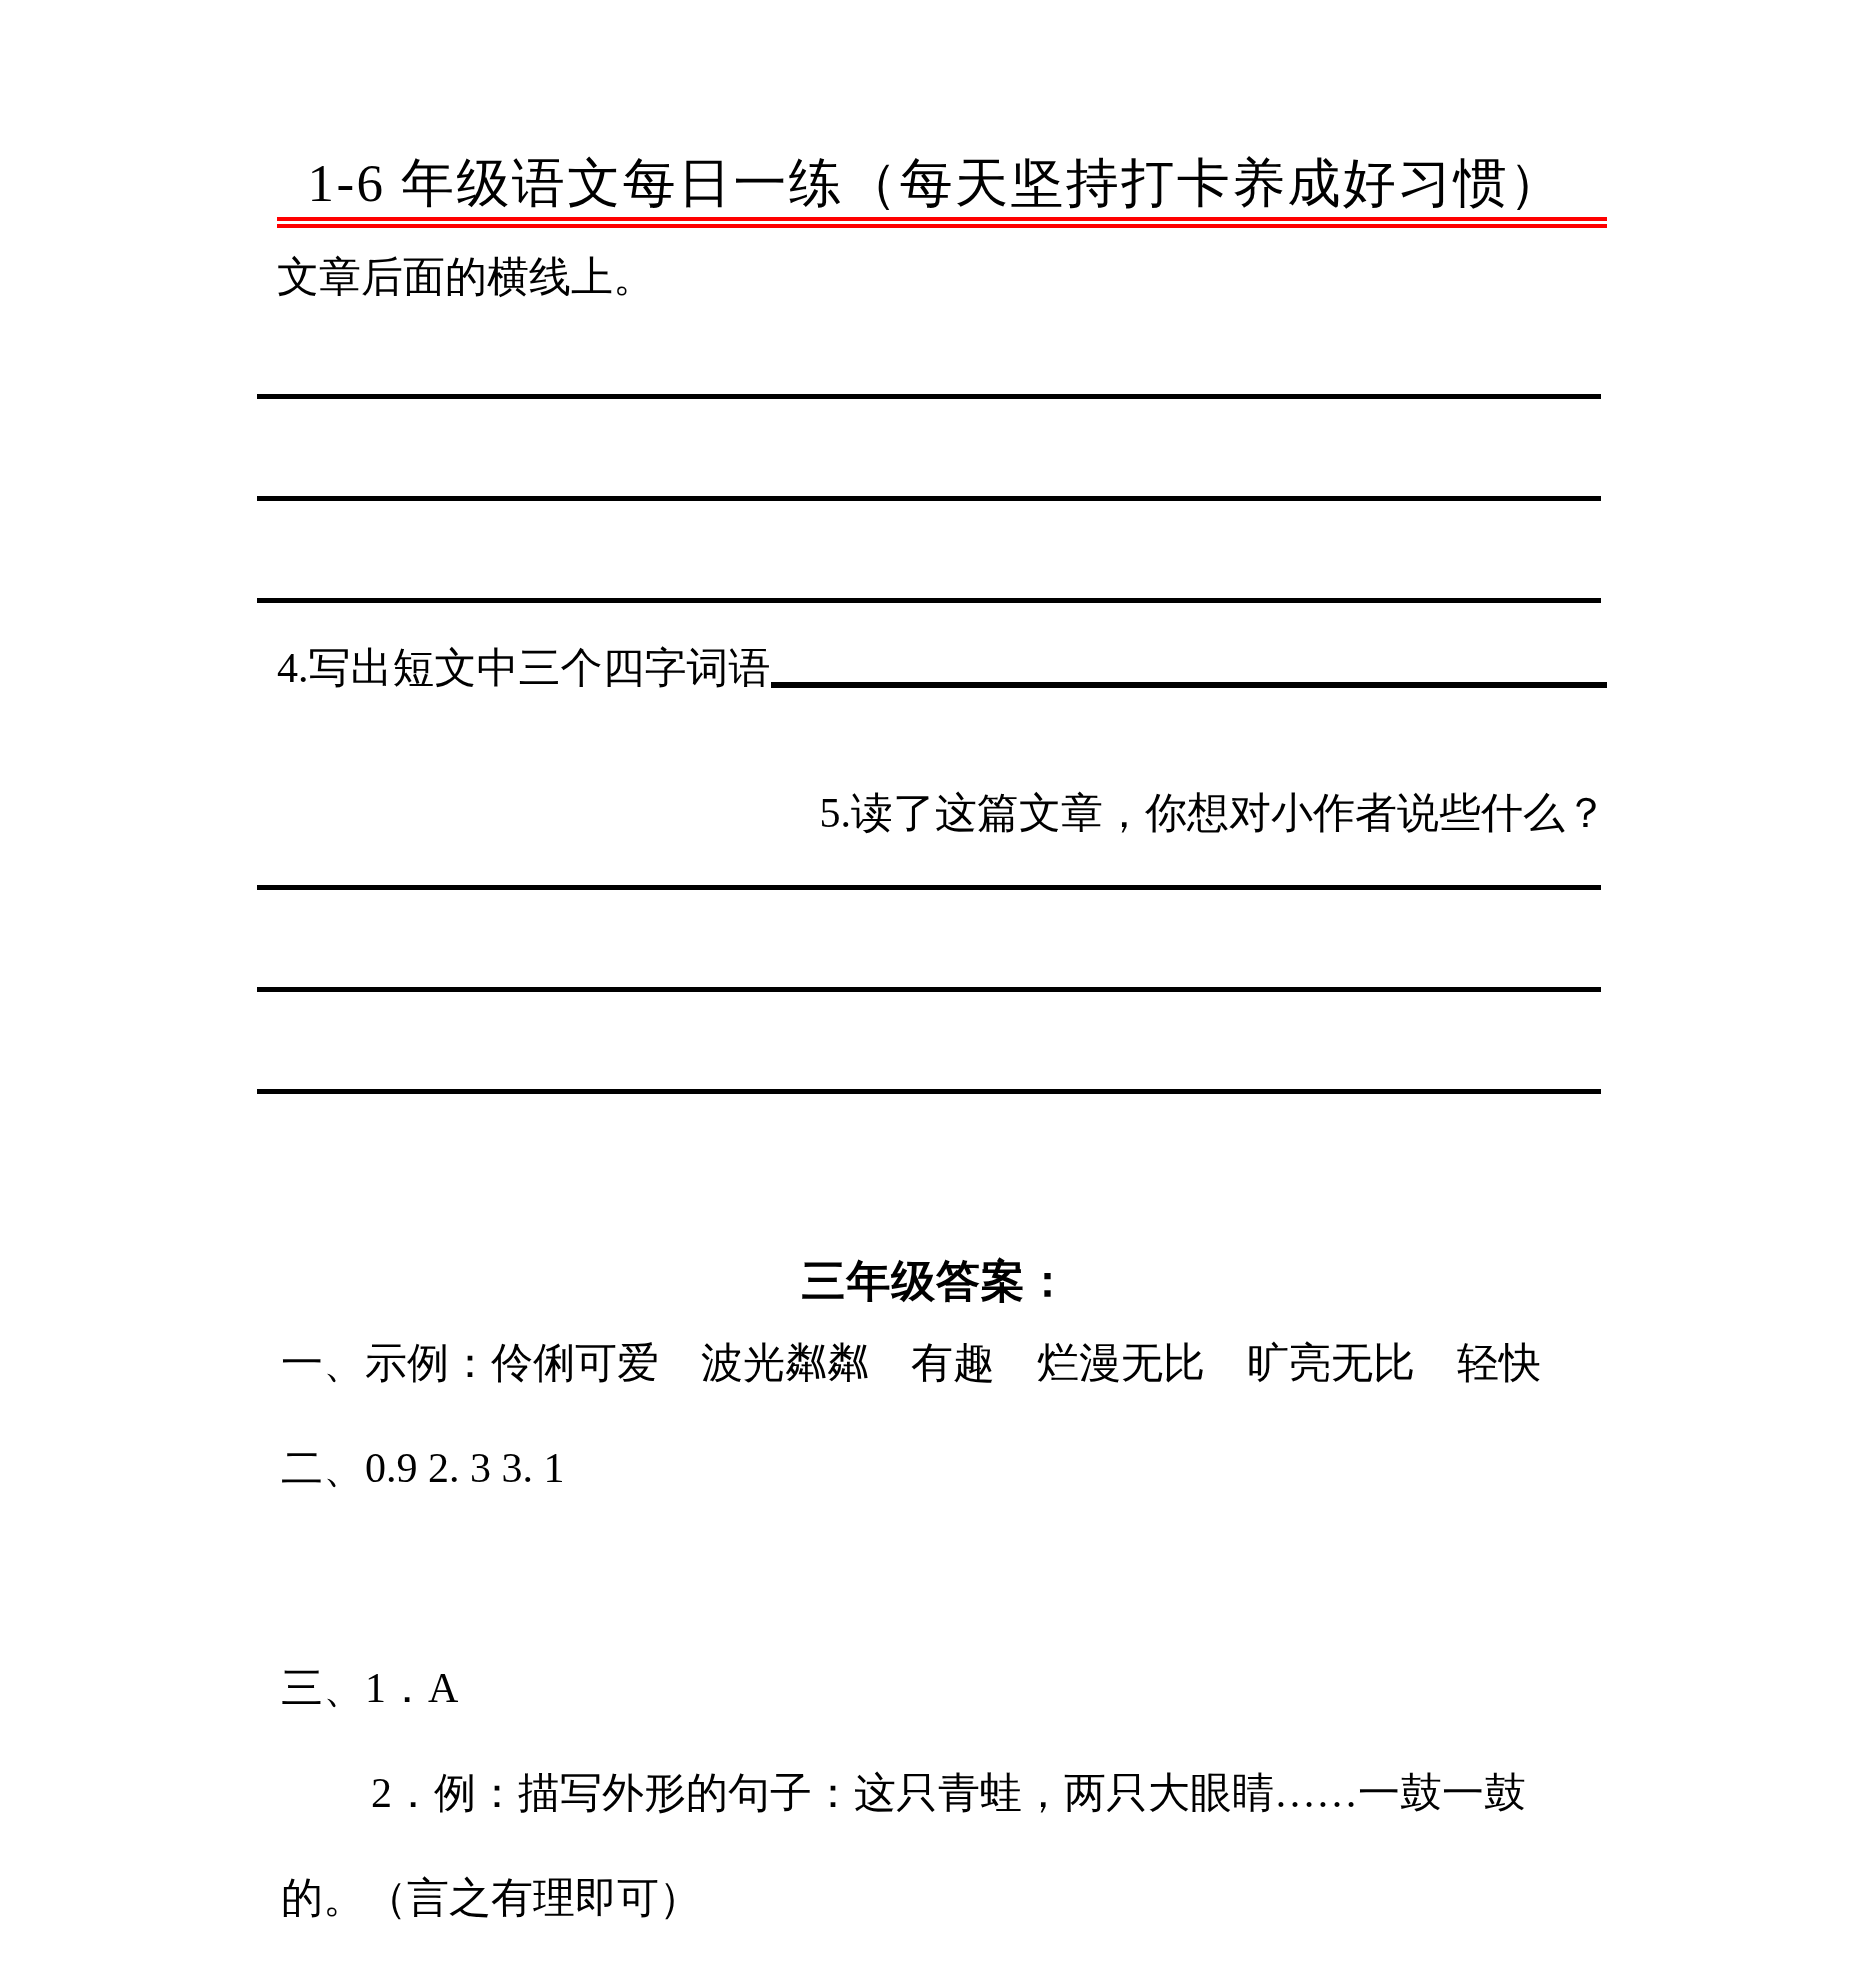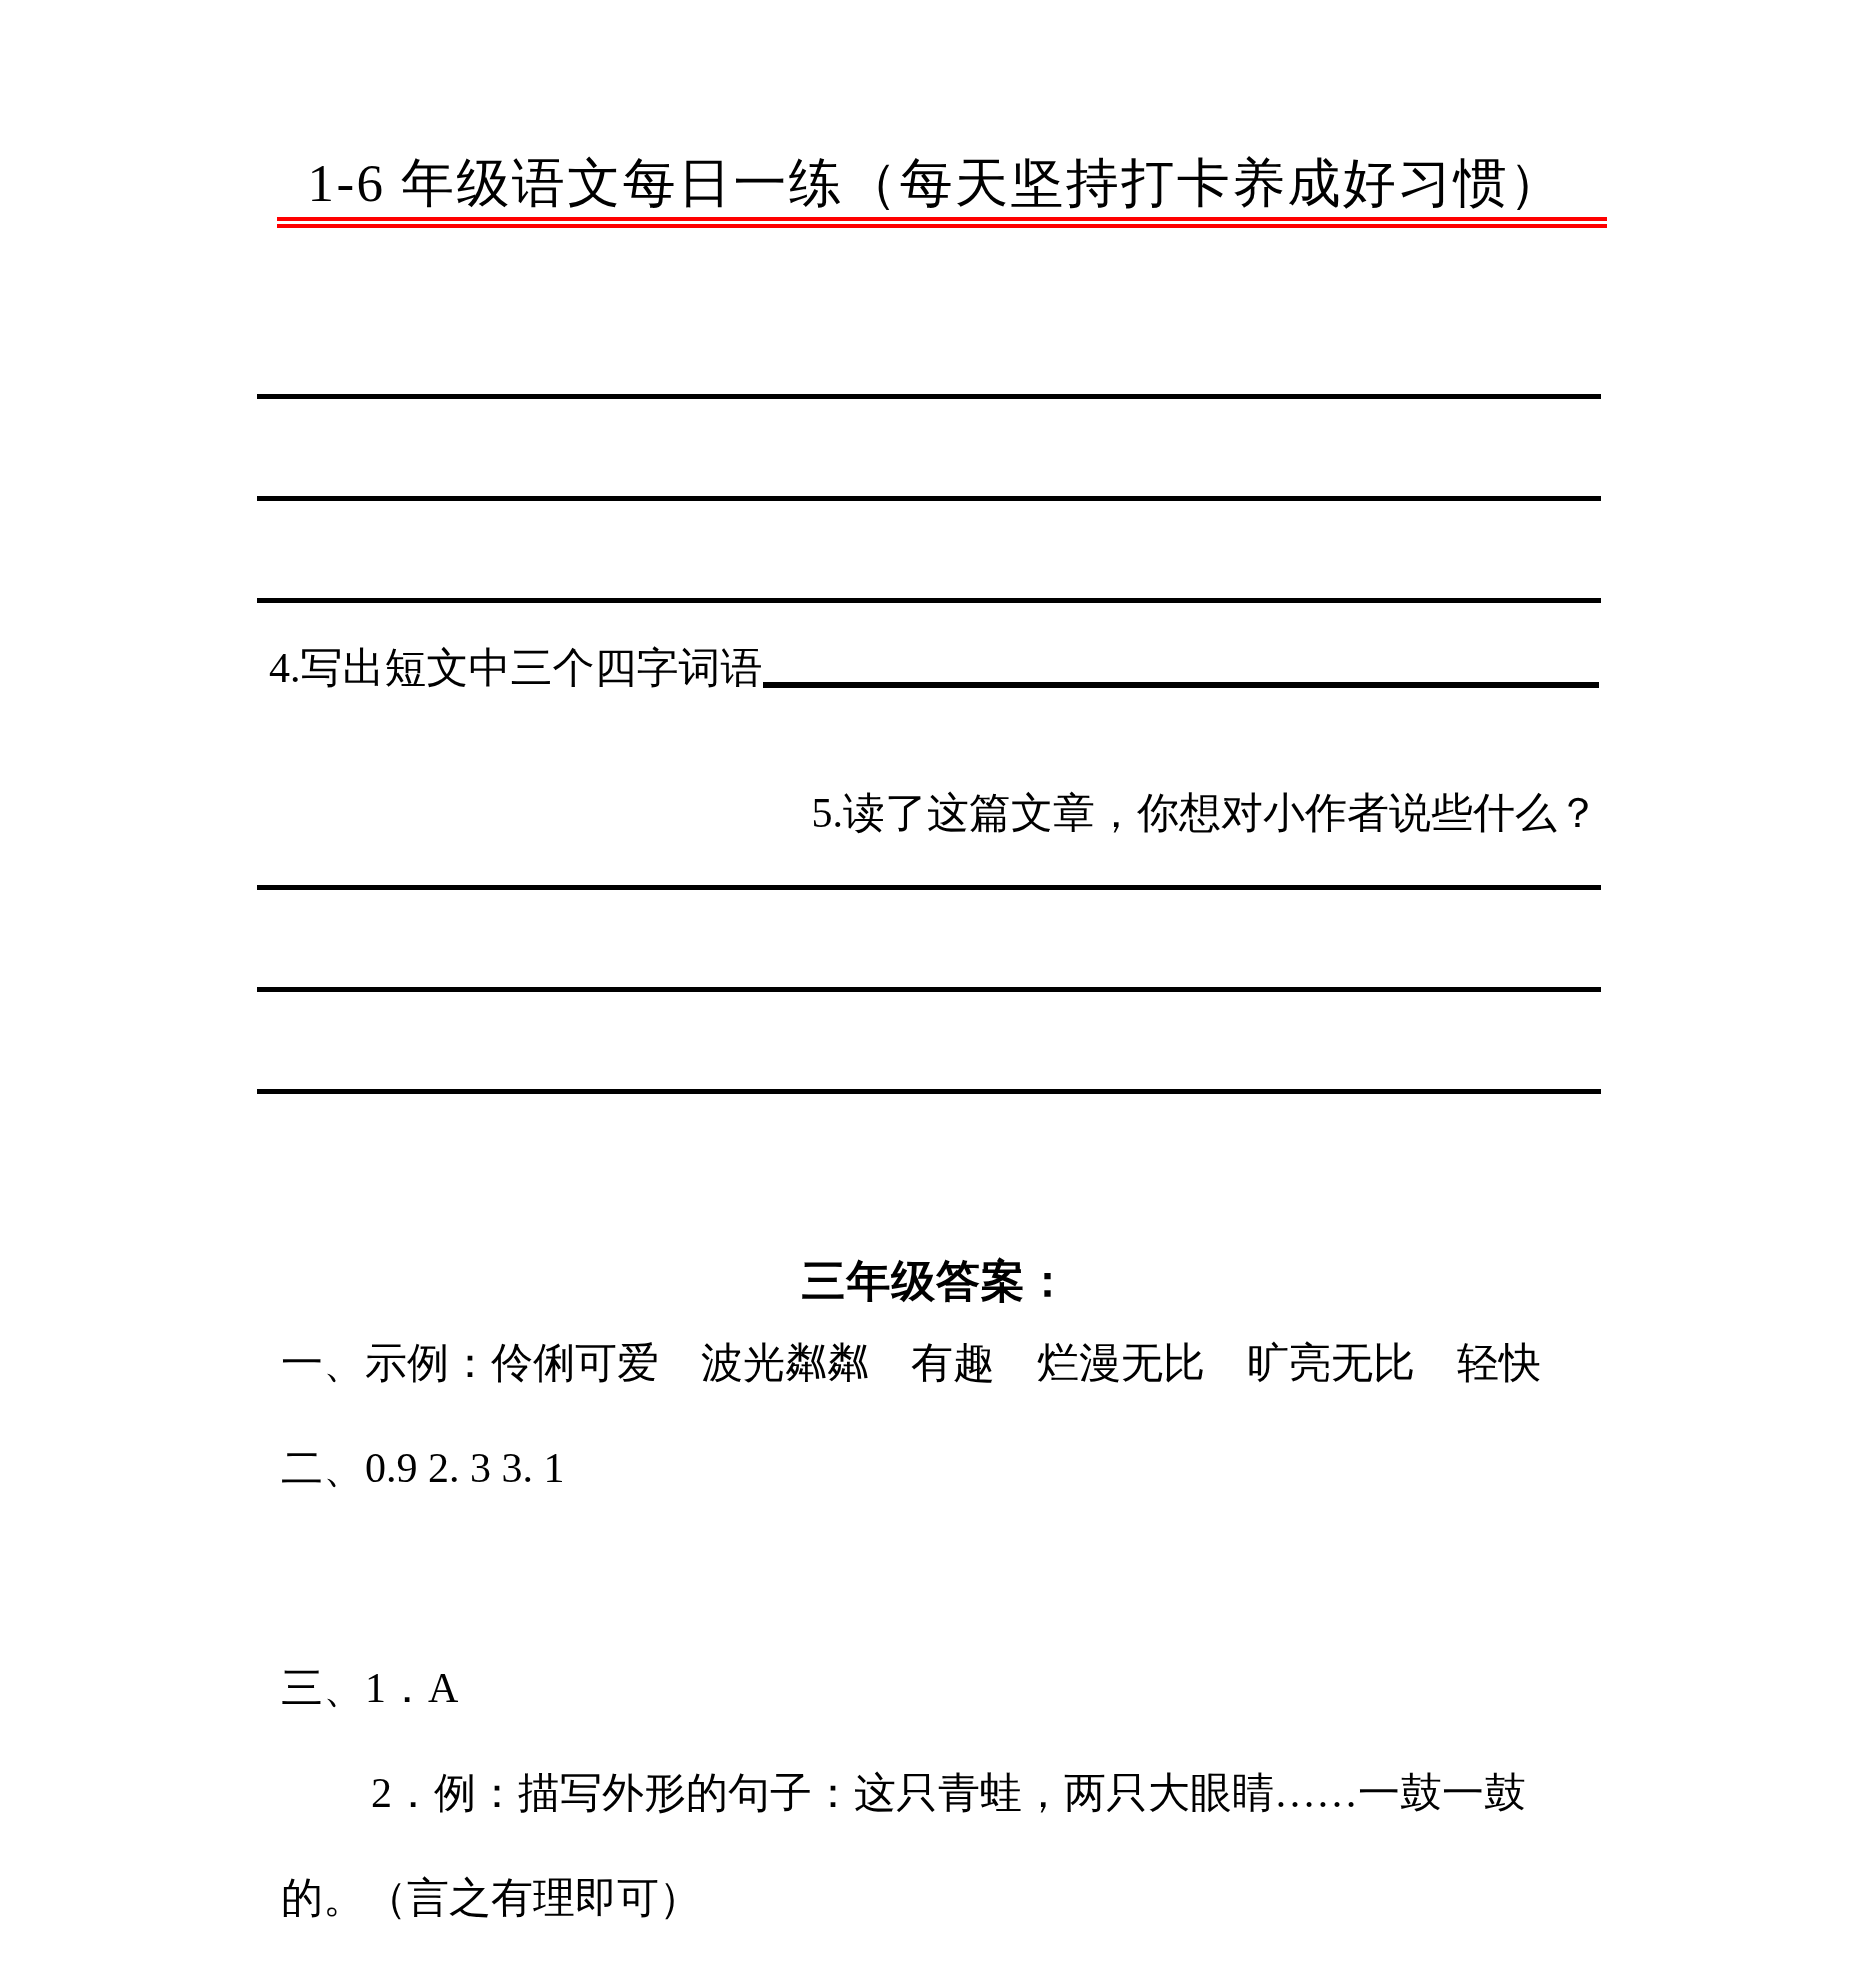--- a/index.html
+++ b/index.html
@@ -39,21 +39,21 @@
   .blank-group { position: absolute; left: 257px; width: 1344px; }
   .blank-group-1 { top: 394px; }
   .blank-group-2 { top: 885px; }
   .blank-group .bl {
     height: 0;
     border-top: 5.1px solid #000;
     margin-bottom: 97px;
   }
   .q-row {
     position: absolute;
-    left: 269px; width: 1330px;
+    left: 277px; width: 1330px;
     font-size: 42px;
     line-height: 1.1;
     white-space: pre-wrap;
   }
   .q4 { top: 645px; display: flex; align-items: flex-end; }
   .q4 .fill {
     flex: 1;
     border-bottom: 6.3px solid #000;
     margin-bottom: 3.1px;
     min-width: 39px;
@@ -80,20 +80,21 @@
 </style>
 </head>
 <body>
 
 <div class="page">
 
   <div class="doc-title">1-6 年级语文每日一练（每天坚持打卡养成好习惯）</div>
 
   <div class="red-rule"></div>
 
+  <div class="intro">文章后面的横线上。</div>
 
   <div class="blank-group blank-group-1">
       <div class="bl"></div>
       <div class="bl"></div>
       <div class="bl"></div>
     </div>
 
   <div class="q-row q4">
     <span>4.写出短文中三个四字词语</span>
     <span class="fill"></span>

